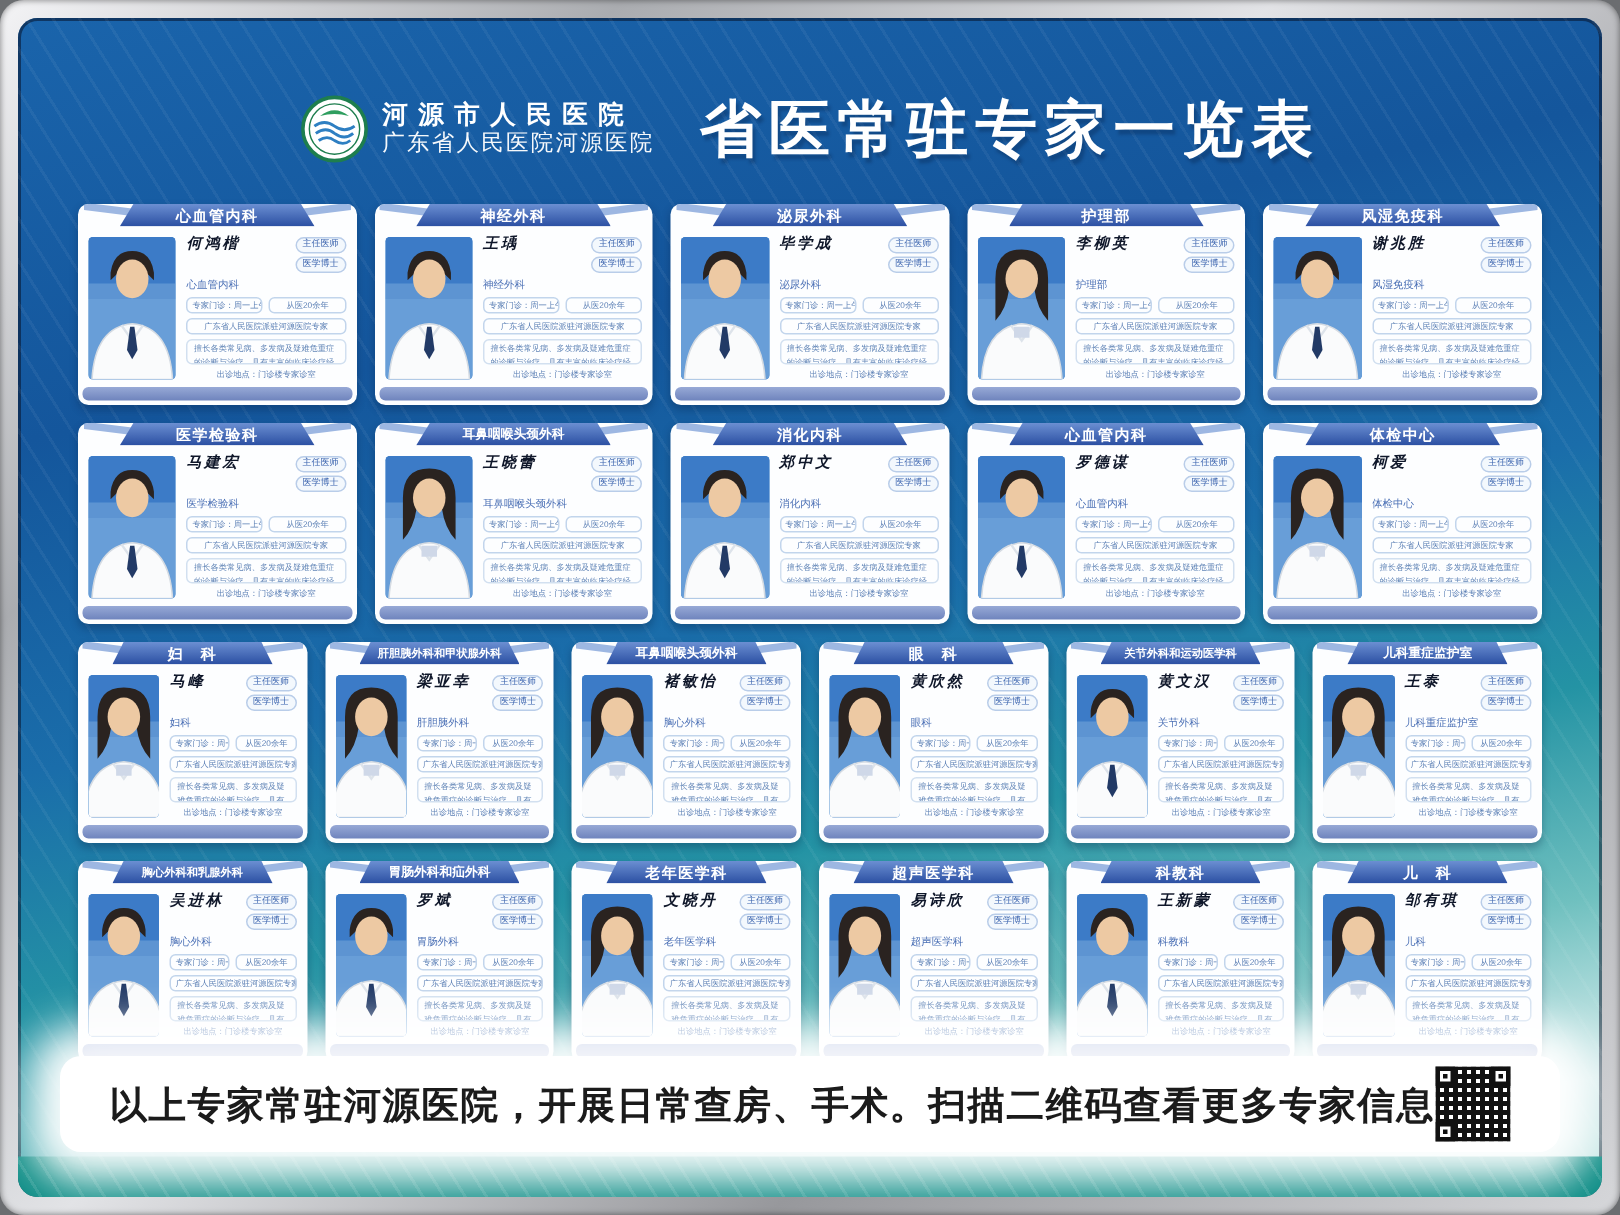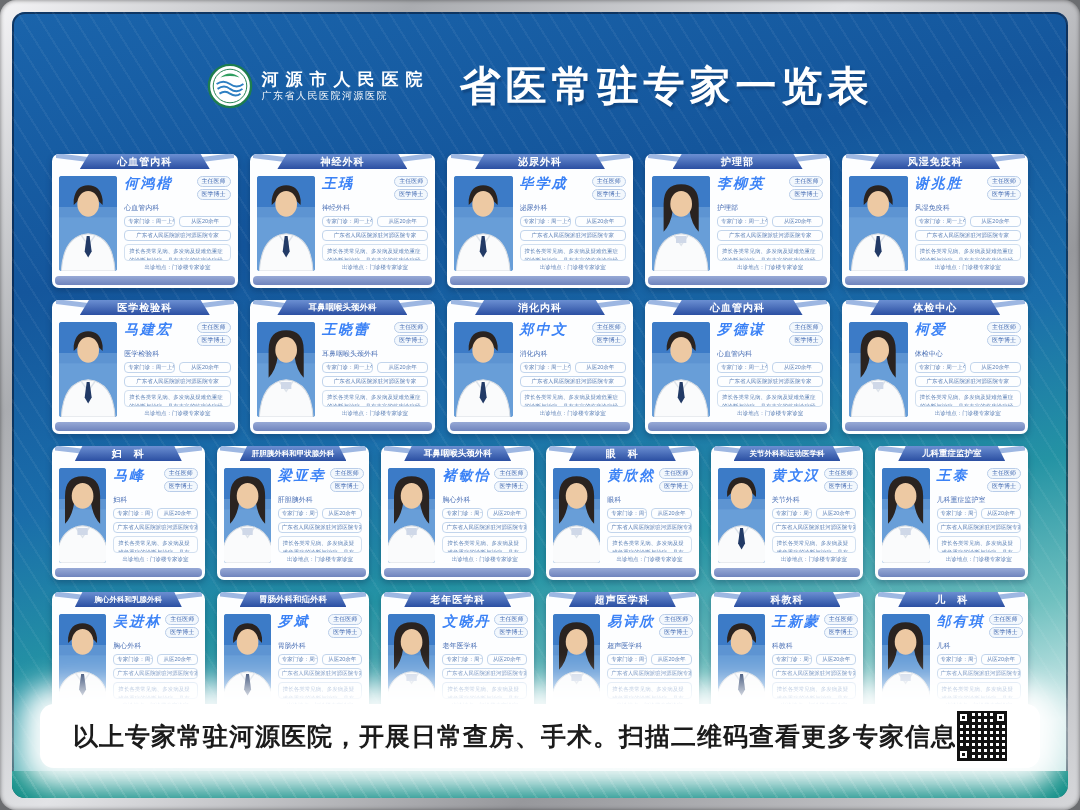--- a/index.html
+++ b/index.html
@@ -19,26 +19,26 @@
   .teal-band{position:absolute;left:0;right:0;bottom:0;height:27px;background:#0d8d86;
     background-image:repeating-linear-gradient(58deg,rgba(255,255,255,.10) 0 2px,transparent 2px 12px);}
 
   
   .header{position:absolute;top:22px;left:0;right:0;height:104px;display:flex;
     align-items:center;justify-content:center;gap:30px;}
   .logo{display:flex;align-items:center;gap:9px;flex:none;}
   .emblem{width:46px;height:46px;flex:none;}
   .logo-text{color:#fff;line-height:1.25;}
   .logo-l1{font-size:17px;font-weight:700;letter-spacing:7px;white-space:nowrap;}
-  .logo-l2{font-size:10px;letter-spacing:1.5px;white-space:nowrap;opacity:.96;}
+  .logo-l2{font-size:15px;letter-spacing:1.5px;white-space:nowrap;opacity:.96;}
   .title{font-size:41px;font-weight:900;color:#fff;letter-spacing:5px;white-space:nowrap;
     text-shadow:2px 3px 2px rgba(0,20,50,.25);}
 
   
-  .cards{position:absolute;top:142px;left:40px;right:40px;display:flex;flex-direction:column;gap:12px;}
+  .cards{position:absolute;top:124px;left:40px;right:40px;display:flex;flex-direction:column;gap:12px;}
   .card-row{display:flex;gap:12px;}
   .card{flex:1;height:134px;background:#fdfeff;border-radius:7px;display:flex;flex-direction:column;
     overflow:hidden;box-shadow:0 3px 6px rgba(8,28,58,.30);min-width:0;}
 
   .ribbon{position:relative;height:17px;flex:none;}
   .wing{position:absolute;top:1px;height:5px;width:17%;background:#9db7e2;}
   .wl{left:2%;transform:skewY(7deg);}
   .wr{right:2%;transform:skewY(-7deg);}
   .trap{position:absolute;left:15%;right:15%;top:0;height:15px;
     background:linear-gradient(180deg,#6b8fd2,#2b4fa2);
@@ -46,21 +46,21 @@
     display:flex;align-items:center;justify-content:center;
     color:#fff;font-weight:700;font-size:10px;letter-spacing:1px;white-space:nowrap;}
   .trap.med{font-size:8.5px;letter-spacing:0;}
   .trap.long{font-size:7.5px;letter-spacing:0;}
 
   .cbody{flex:1;display:flex;gap:7px;padding:5px 7px 3px 7px;min-height:0;}
   .photo{flex:none;width:34%;border-radius:3px;overflow:hidden;background:#4d8bd0;}
   .photo svg{display:block;width:100%;height:100%;}
   .info{flex:1;display:flex;flex-direction:column;gap:3px;min-width:0;}
   .name-row{display:flex;align-items:flex-start;gap:4px;}
-  .name{color:#3b82f6;font-size:14px;font-weight:700;letter-spacing:2px;font-style:italic;
+  .name{color:#0f172a;font-size:10px;font-weight:700;letter-spacing:2px;font-style:italic;
     font-family:"DejaVu Serif",serif;line-height:1.05;white-space:nowrap;text-align:center;}
   .badges{margin-left:auto;display:flex;flex-direction:column;gap:2px;align-items:flex-end;}
   .badge{font-size:6px;color:#3a63ae;border:1px solid #b9cde9;border-radius:6px;padding:0 4px;
     background:#f3f8fd;white-space:nowrap;line-height:1.5;}
   .subtitle{font-size:7px;color:#4a6fb5;white-space:nowrap;overflow:hidden;}
   .pills{display:flex;gap:4px;}
   .pill{flex:1;border:1px solid #c2d5ec;border-radius:4px;font-size:5.5px;color:#5b7fb5;
     padding:1px 3px;text-align:center;white-space:nowrap;overflow:hidden;}
   .line-box{border:1px solid #c2d5ec;border-radius:4px;font-size:5.5px;color:#5b7fb5;
     padding:1px 3px;text-align:center;white-space:nowrap;overflow:hidden;}

